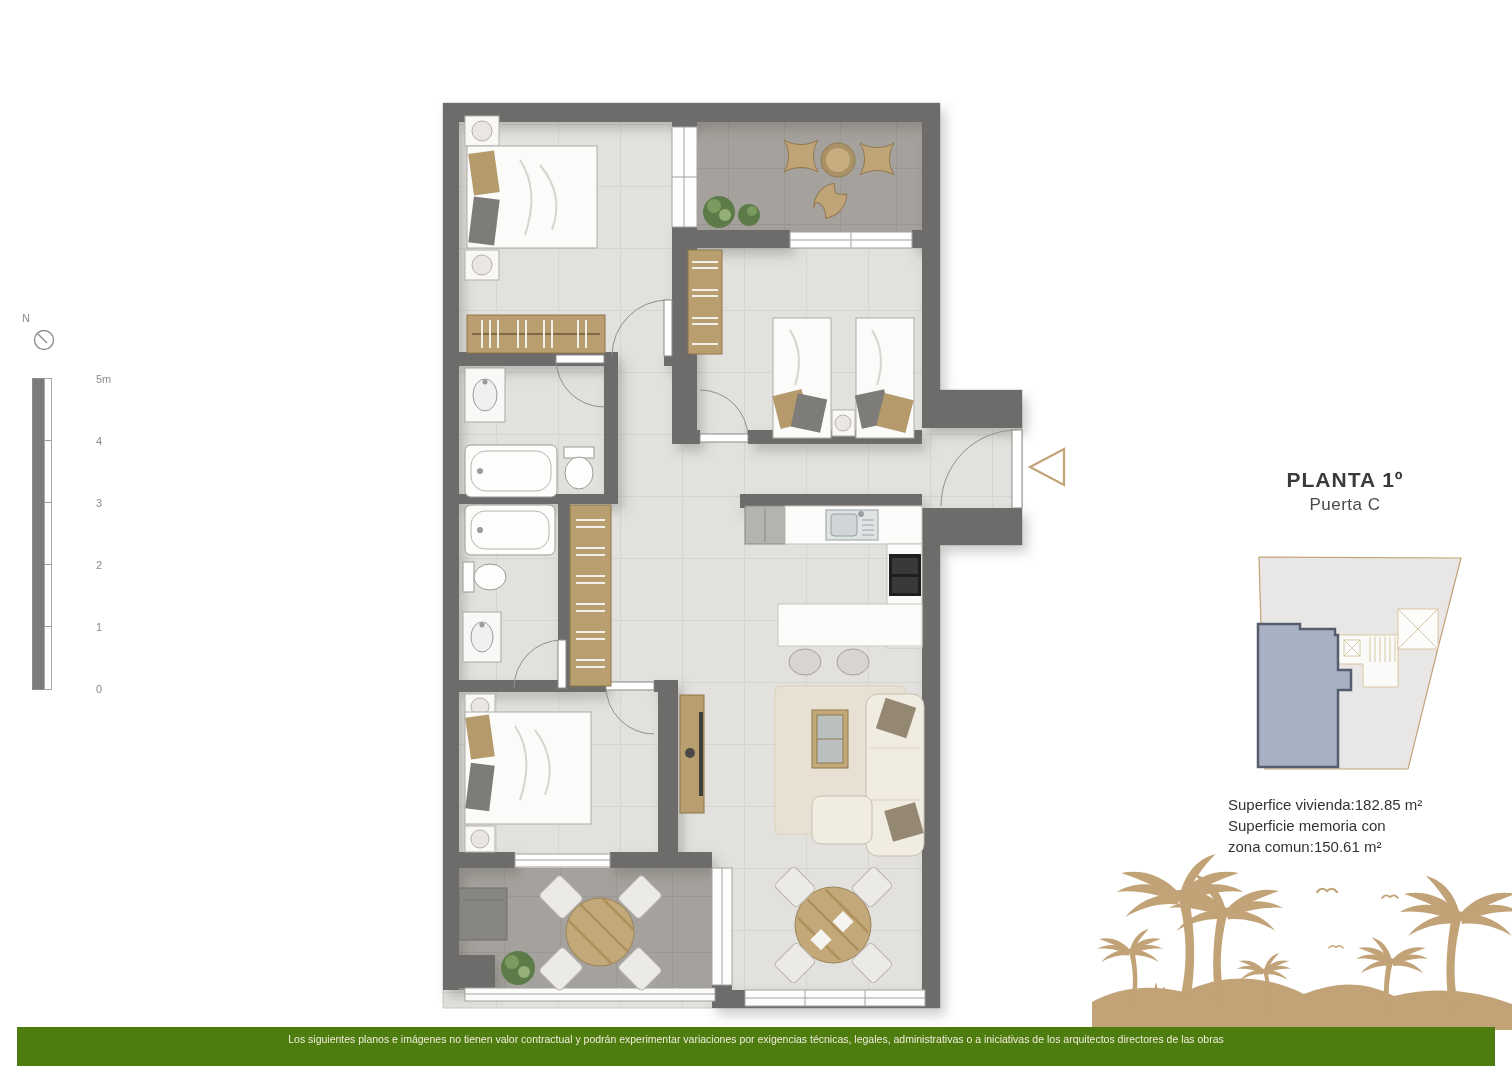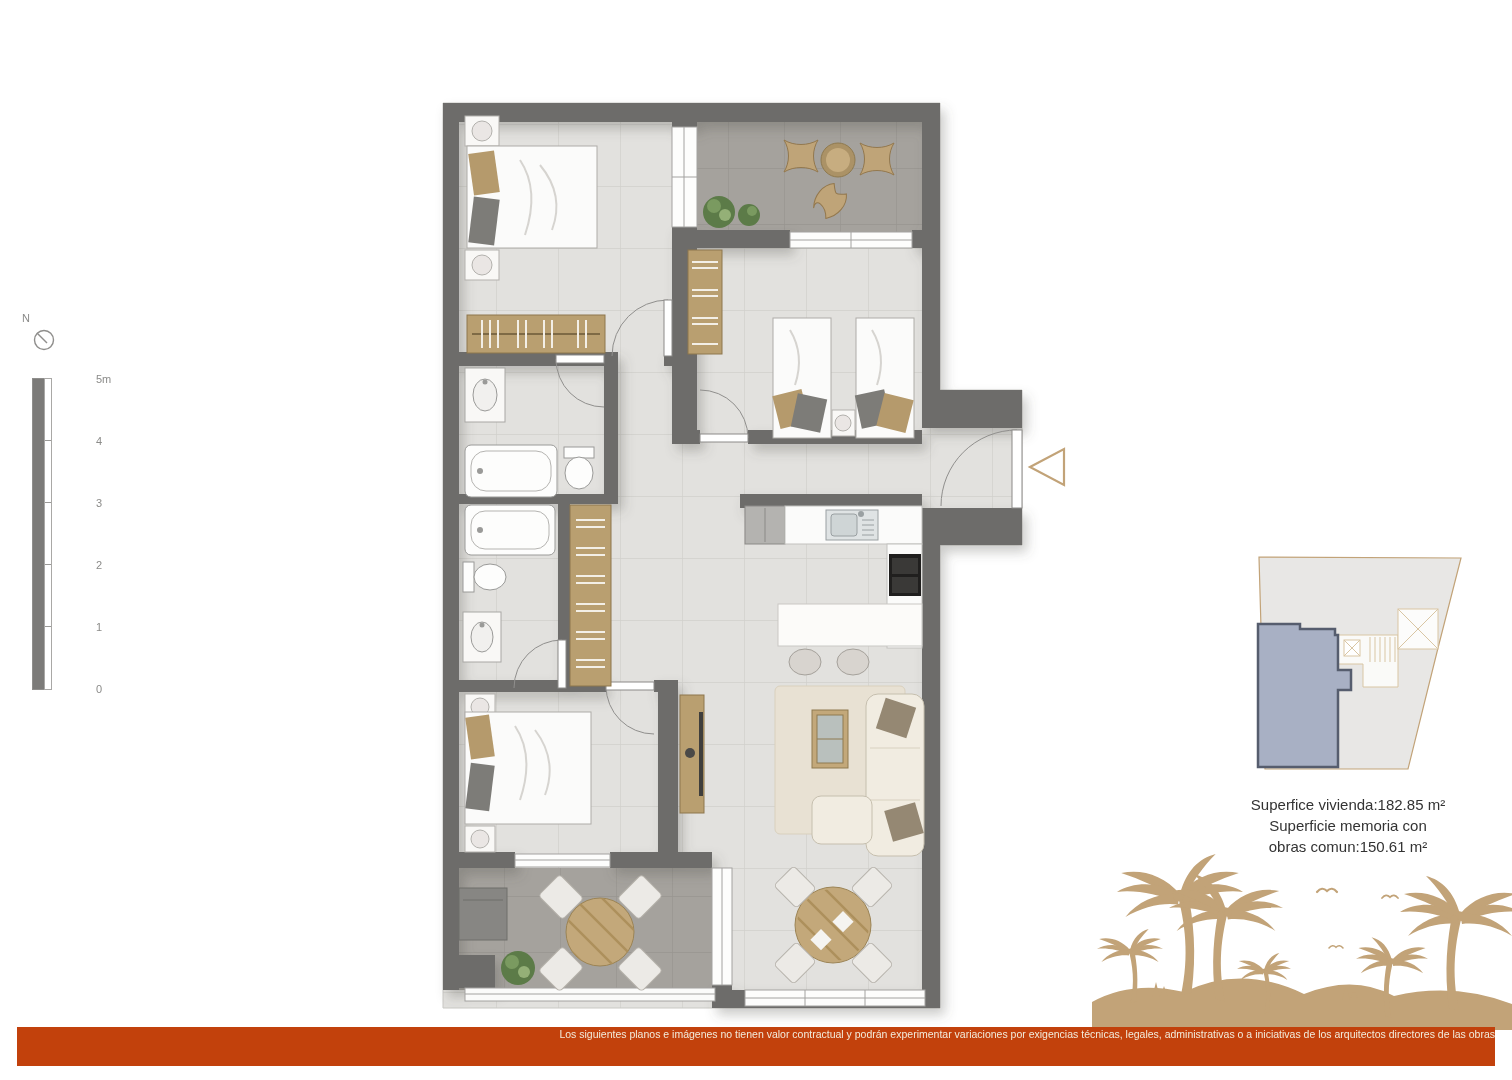--- a/index.html
+++ b/index.html
@@ -13,25 +13,25 @@
   .scalebar{left:32px;top:378px;width:60px;height:312px;}
   .sb-dark{position:absolute;left:0;top:0;width:11px;height:310px;background:#7c7b79;border:1px solid #8f8e8c;}
   .sb-white{position:absolute;left:12px;top:0;width:6px;height:310px;background:#ffffff;border:1px solid #a9a8a6;}
   .sb-tick{position:absolute;left:13px;width:6px;height:1px;background:#9a9997;}
   .sb-label{position:absolute;left:29px;font-size:11px;color:#8b8b89;line-height:1;margin-left:35px;}
   
   .title-block{left:1232px;top:468px;width:226px;text-align:center;color:#3a3a3a;}
   .title-block h1{margin:0;font-size:21px;font-weight:700;letter-spacing:1px;}
   .title-block h2{margin:3px 0 0 0;font-size:17px;font-weight:400;color:#4a4a4a;letter-spacing:.5px;}
   .area-block{left:1228px;top:794px;width:240px;font-size:15px;color:#333;}
-  .area-row{display:flex;justify-content:center;line-height:21px;}
+  .area-row{display:flex;justify-content:flex-start;line-height:21px;}
   .area-row .val{white-space:nowrap;}
   
-  .footer{left:17px;top:1027px;width:1478px;height:39px;background:#c2410c;
-          color:#f2ecdc;text-align:right;font-size:10.5px;line-height:15px;box-sizing:border-box;}
+  .footer{left:17px;top:1027px;width:1478px;height:39px;background:#4d7c0f;
+          color:#f2ecdc;text-align:center;font-size:10.5px;line-height:15px;padding-top:5px;box-sizing:border-box;}
 </style>
 </head>
 <body>
 
 <div class="stage">
 
   <div class="abs compass">
     <span class="n">N</span>
     <svg width="46" height="46">
       <circle cx="22" cy="26" r="9.5" fill="none" stroke="#8f8e8c" stroke-width="1.4"></circle>
@@ -366,20 +366,24 @@
         <rect x="625" y="880" width="30" height="34" rx="4" fill="#eceae6" stroke="#b7b3ac" transform="rotate(45 640 897)"></rect>
         <rect x="546" y="952" width="30" height="34" rx="4" fill="#eceae6" stroke="#b7b3ac" transform="rotate(-135 561 969)"></rect>
         <rect x="625" y="952" width="30" height="34" rx="4" fill="#eceae6" stroke="#b7b3ac" transform="rotate(135 640 969)"></rect>
         <circle cx="518" cy="968" r="17" fill="#5c7b48"></circle>
           <circle cx="512" cy="962" r="7" fill="#7a9a60"></circle>
           <circle cx="524" cy="972" r="6" fill="#94b077"></circle>
       </g>
     </g>
   </svg>
 
+  <div class="abs title-block">
+    <h1>PLANTA 1º</h1>
+    <h2>Puerta C</h2>
+  </div>
 
   <svg class="abs" style="left:1248px;top:552px" width="216" height="224" viewBox="0 0 216 224">
     <path d="M11,5 L213,6 L190,96 L160,217 L17,217 Z" fill="#e8e7e5" stroke="#c2a378" stroke-width="1.2"></path>
     <path d="M89,83 L150,83 L150,135 L115,135 L115,112 L89,112 Z" fill="#fafaf8" stroke="#d9c6a4"></path>
     <g stroke="#d9c6a4" stroke-width="1">
       <line x1="122" y1="85" x2="122" y2="110"></line>
         <line x1="127" y1="85" x2="127" y2="110"></line>
         <line x1="132" y1="85" x2="132" y2="110"></line>
         <line x1="137" y1="85" x2="137" y2="110"></line>
         <line x1="142" y1="85" x2="142" y2="110"></line>
@@ -399,21 +403,21 @@
   <div class="abs area-block">
     <div class="area-row">
       <span>Superfice vivienda:</span>
       <span class="val">182.85 m²</span>
     </div>
     <div class="area-row">
       <span>Superficie memoria con</span>
       <span class="val"></span>
     </div>
     <div class="area-row">
-      <span>obras comun:</span>
+      <span>zona comun:</span>
       <span class="val">150.61 m²</span>
     </div>
   </div>
 
   <svg class="abs" style="left:1092px;top:852px" width="420" height="178" viewBox="0 0 420 178">
     <defs>
       <g id="palm" fill="#c2a378">
         <path d="M-3,-2 C5,28 9,58 1,96 L11,94 C16,56 13,26 7,-4 Z"></path>
         <path d="M0,0 C18,-2 40,6 52,22 C36,12 16,8 2,10 Z"></path>
         <path d="M0,0 C20,-12 44,-12 60,-2 C42,-4 20,0 4,8 Z"></path>

